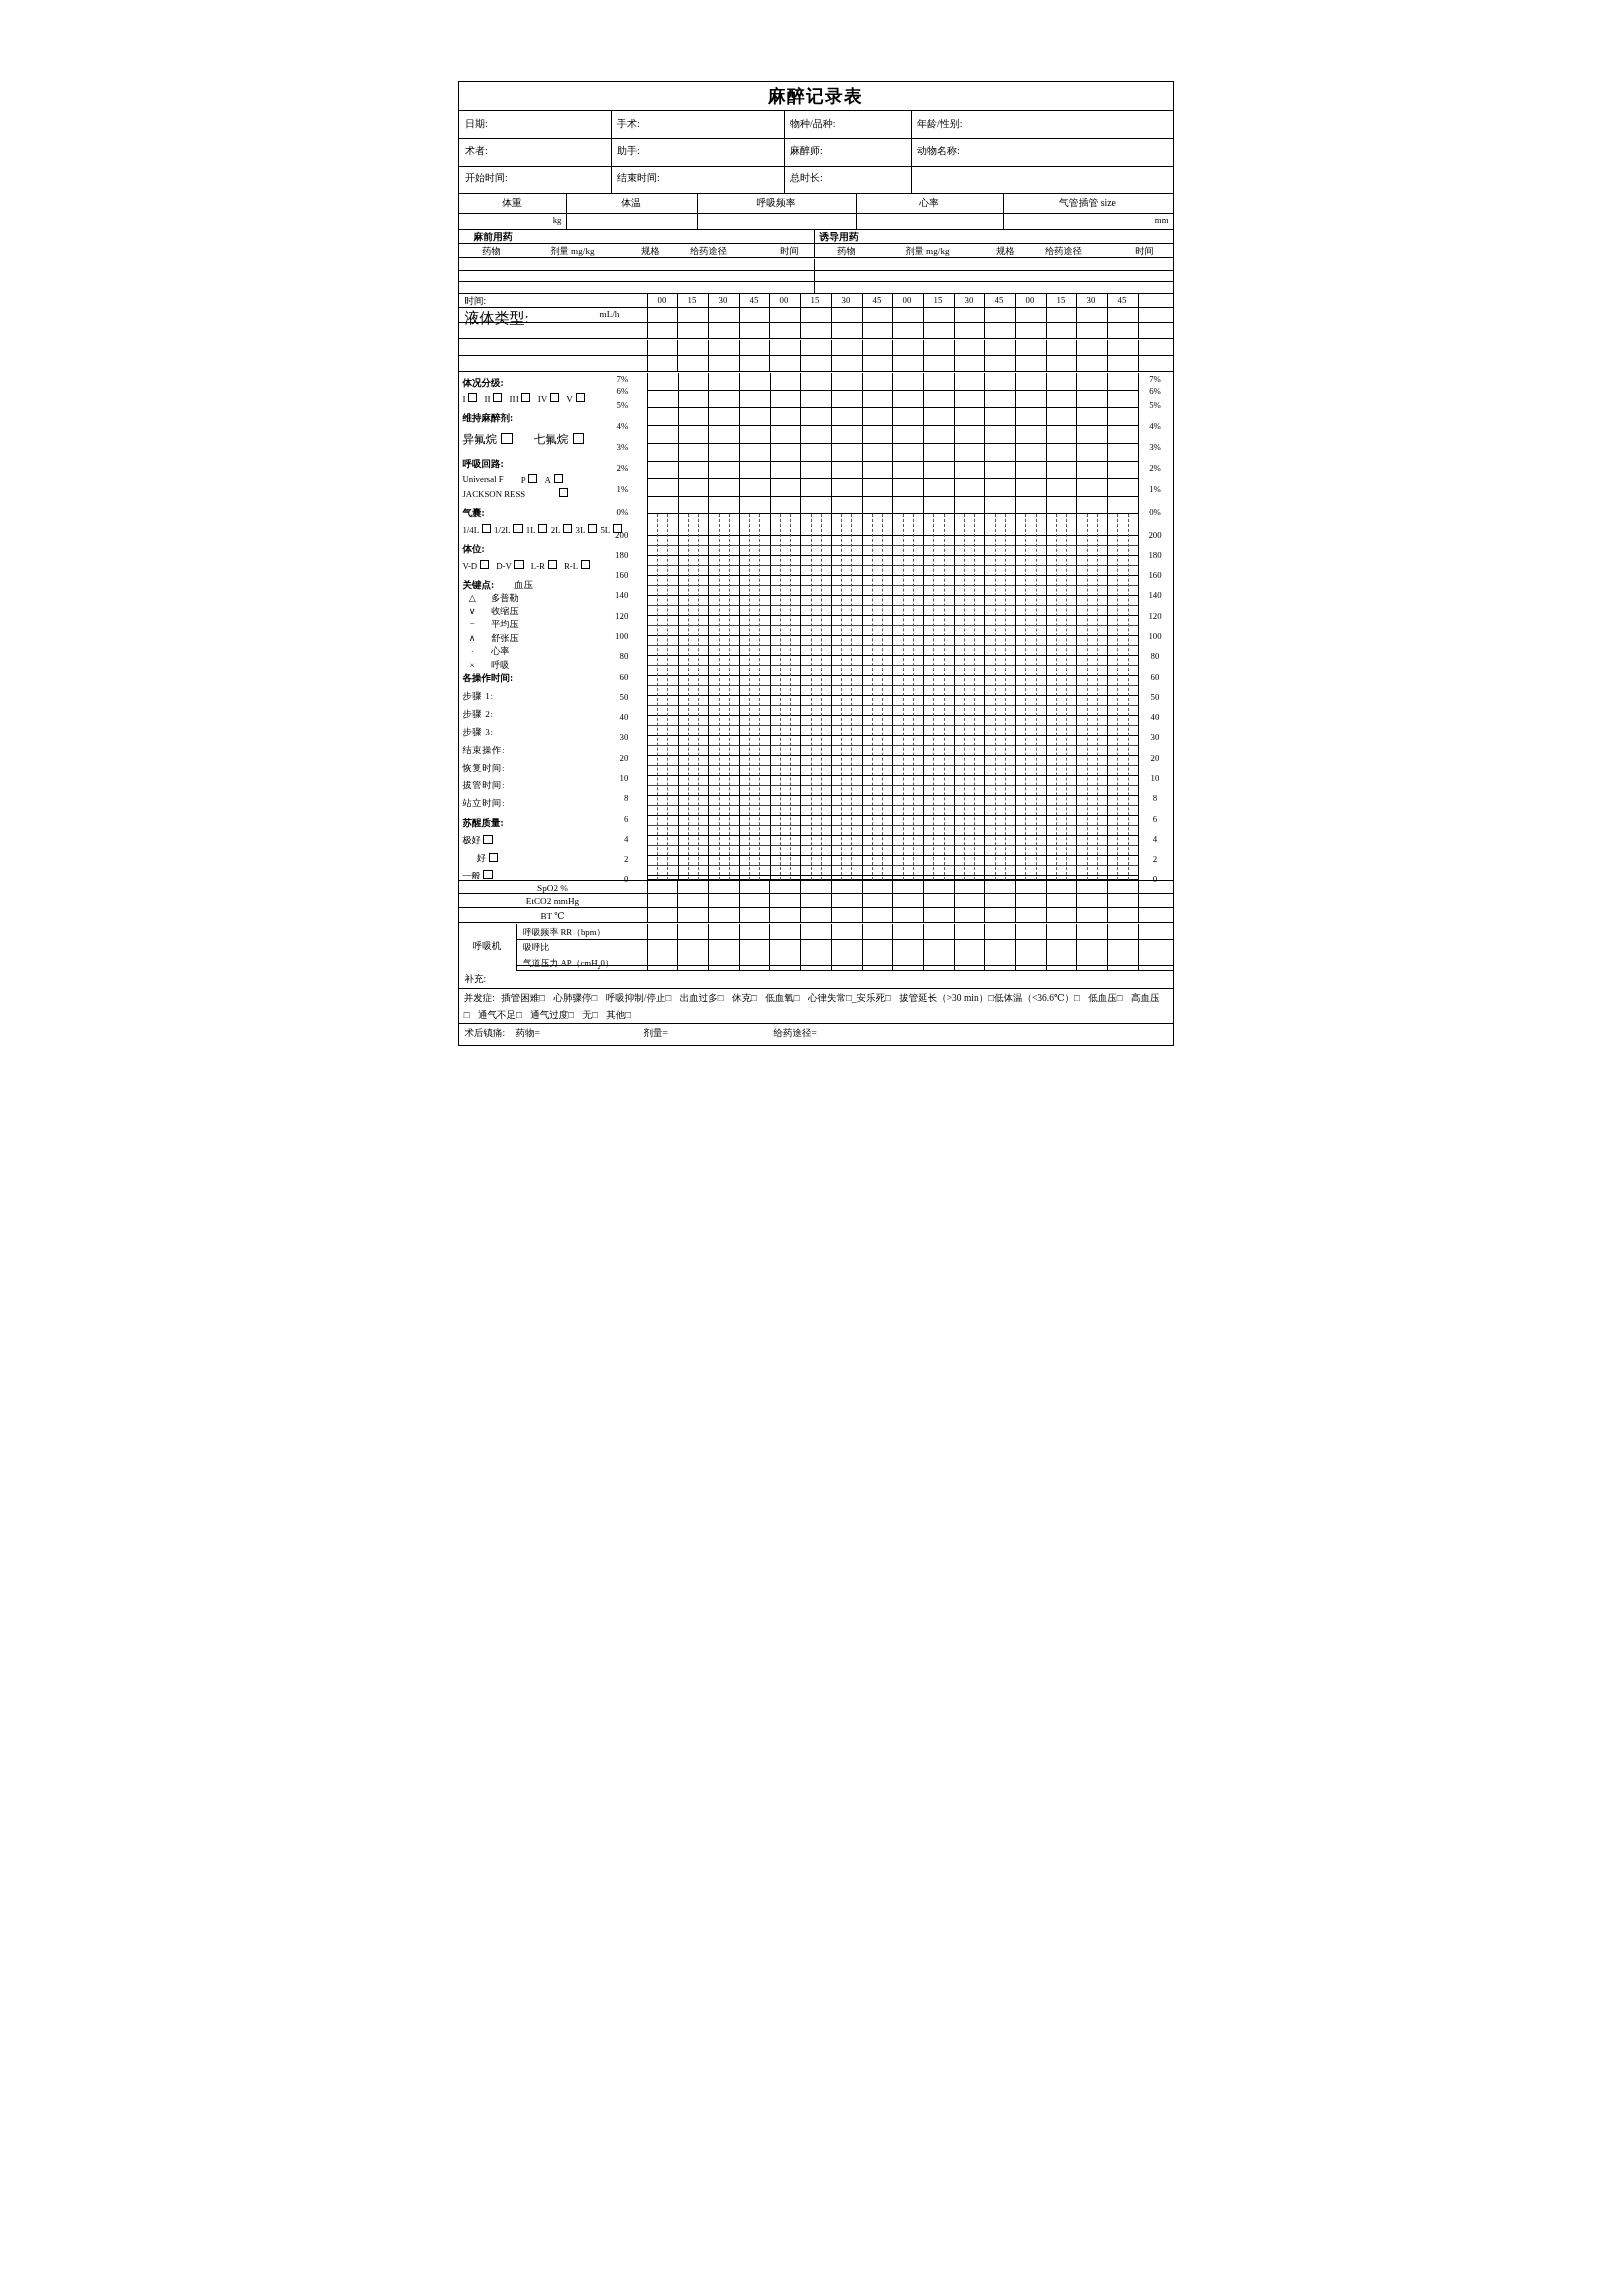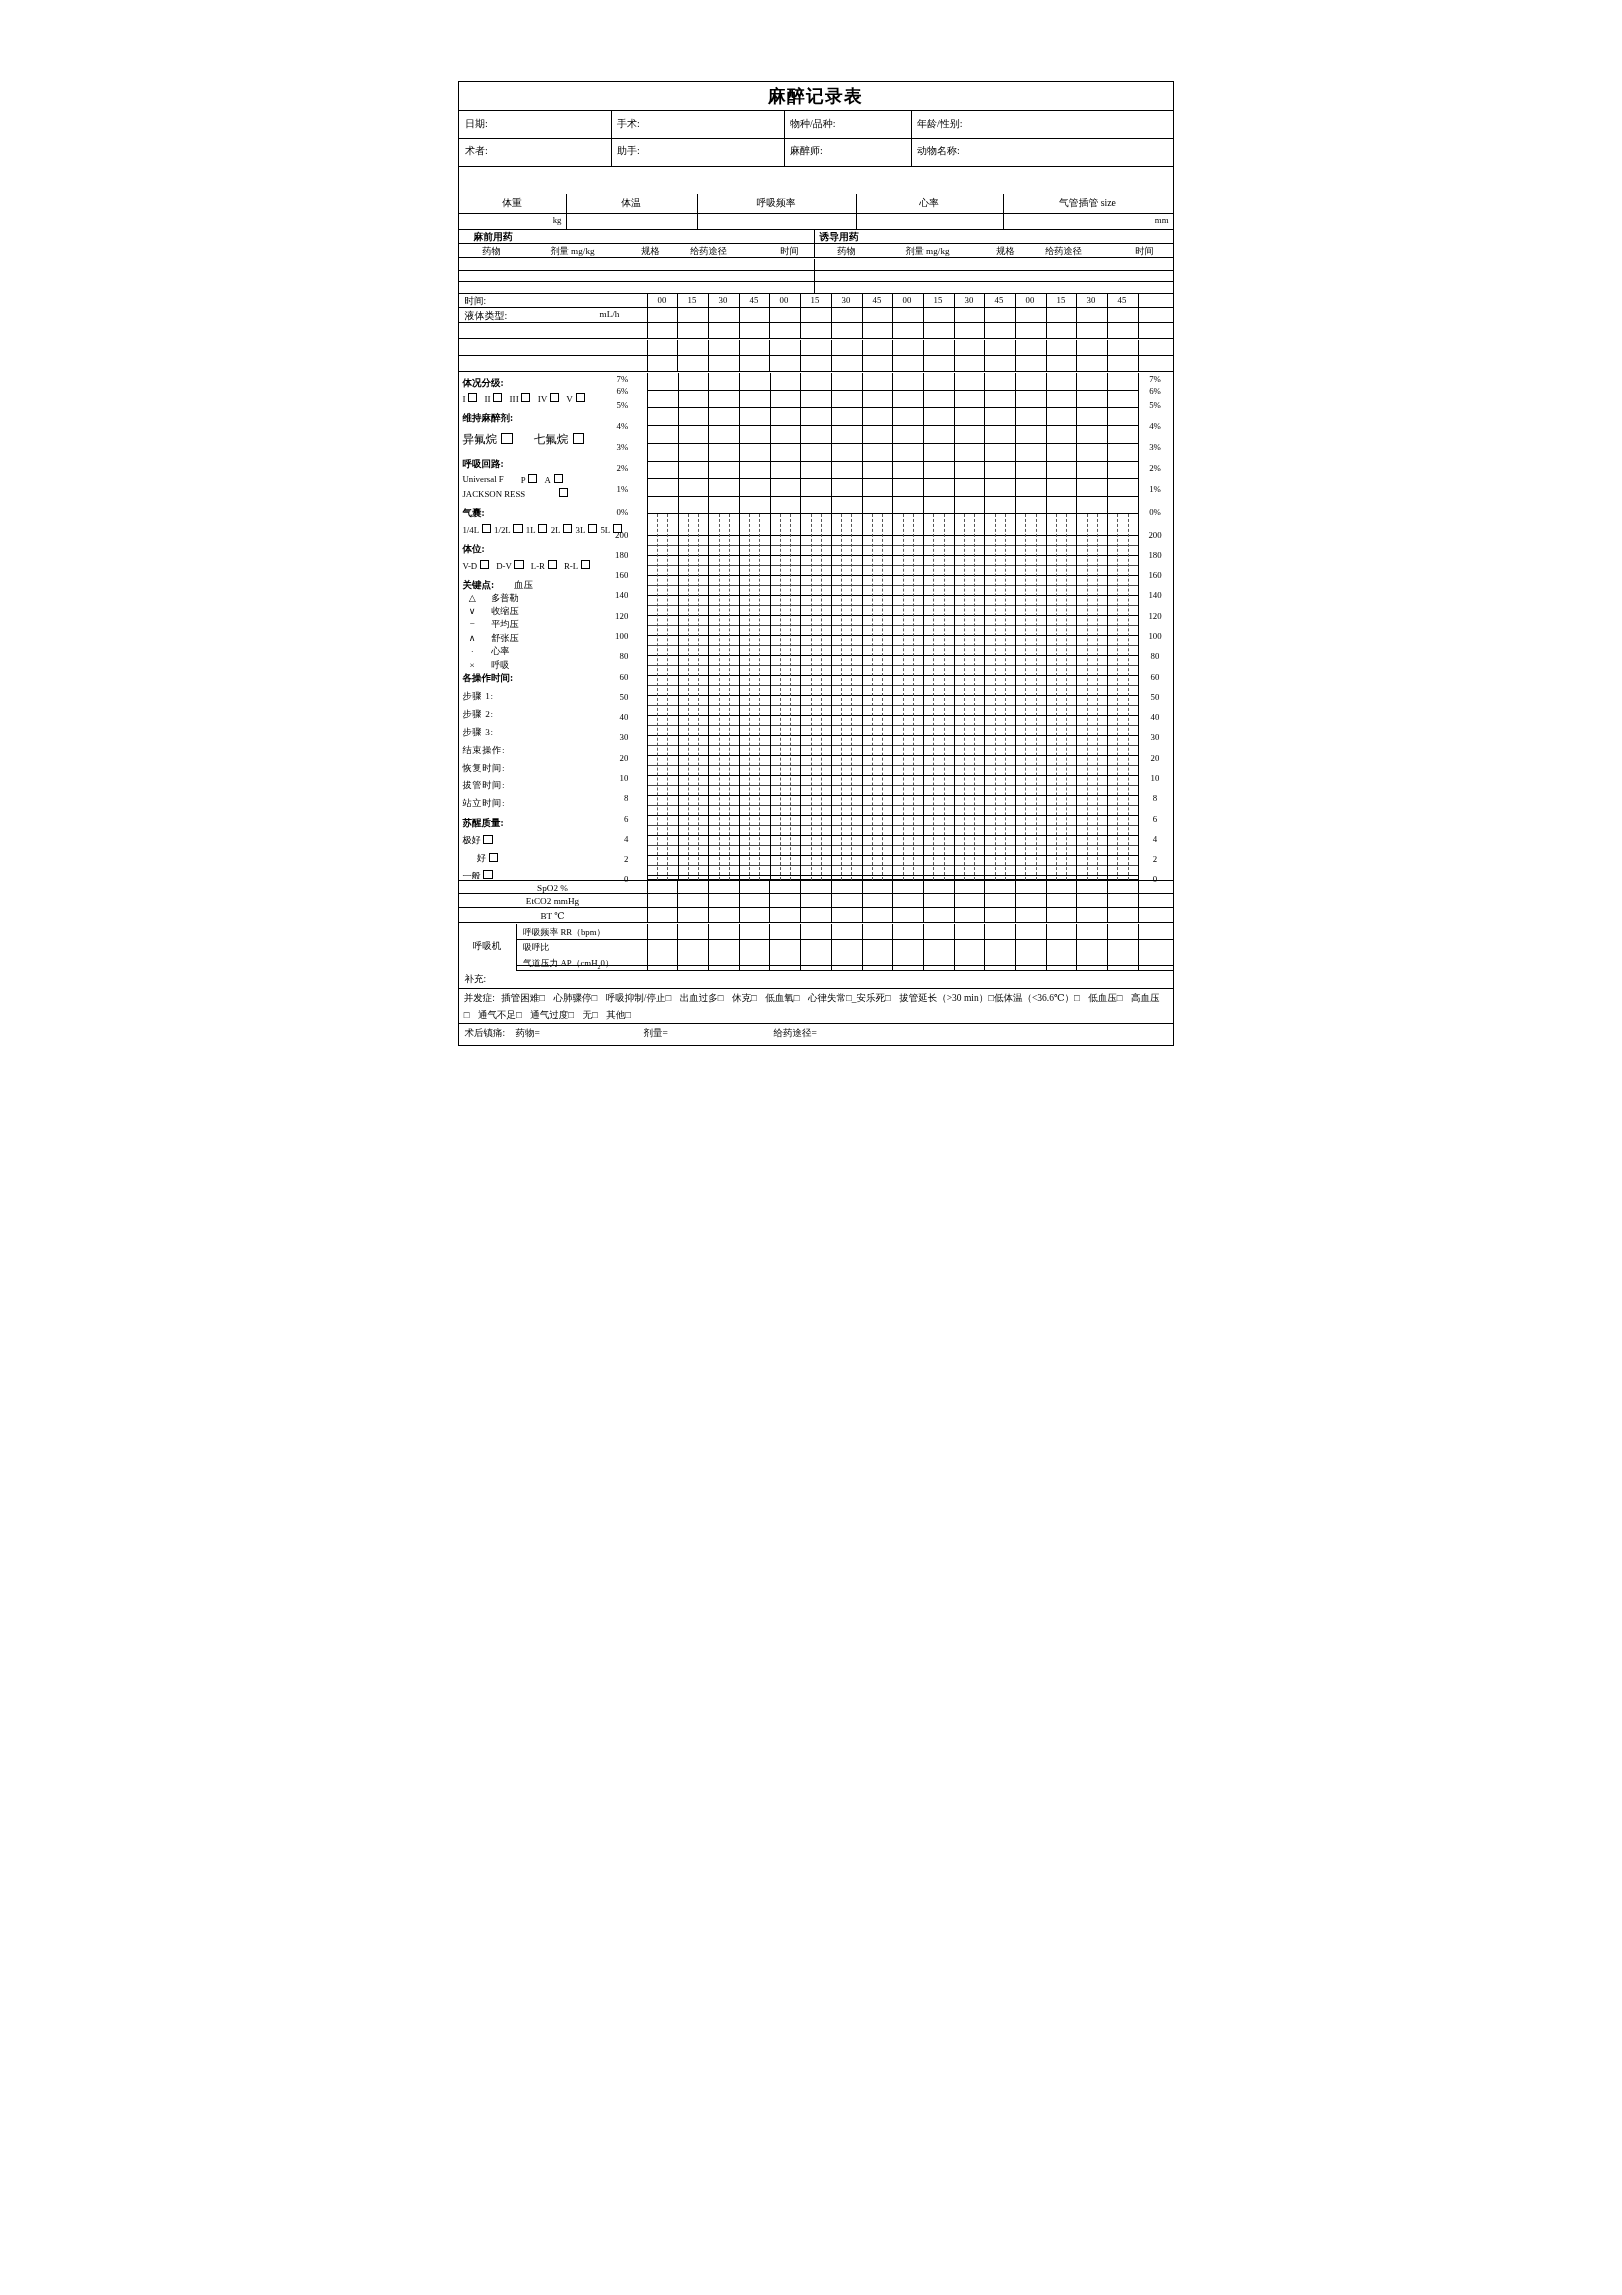--- a/index.html
+++ b/index.html
@@ -71,20 +71,29 @@
       </div>
     <div class="row" id="row-r2" style="top:57px;height:27.5px;">
       <div class="hcell" style="left:0;width:152px;">术者:</div>
       <div class="hcell" style="left:152px;width:173px;">助手:</div>
       <div class="hcell" style="left:325px;width:126px;">麻醉师:</div>
       <div class="hcell" style="left:452px;width:262px;">动物名称:</div>
     <div class="vl" style="left: 152px;"></div>
         <div class="vl" style="left: 325px;"></div>
         <div class="vl" style="left: 452px;"></div>
       </div>
+    <div class="row" id="row-r3" style="top:84px;height:27.5px;">
+      <div class="hcell" style="left:0;width:152px;">开始时间:</div>
+      <div class="hcell" style="left:152px;width:173px;">结束时间:</div>
+      <div class="hcell" style="left:325px;width:126px;">总时长:</div>
+      <div class="hcell" style="left:452px;width:262px;"></div>
+    <div class="vl" style="left: 152px;"></div>
+        <div class="vl" style="left: 325px;"></div>
+        <div class="vl" style="left: 452px;"></div>
+      </div>
 
     <div class="row" id="row-vit" style="top:112px;height:20px;">
       <div class="ctr" style="position:absolute;left:0;width:107px;">体重</div>
       <div class="ctr" style="position:absolute;left:107px;width:131px;">体温</div>
       <div class="ctr" style="position:absolute;left:238px;width:159px;">呼吸频率</div>
       <div class="ctr" style="position:absolute;left:397px;width:147px;">心率</div>
       <div class="ctr" style="position:absolute;left:544px;width:170px;">气管插管 size</div>
     <div class="vl" style="left: 107px;"></div>
         <div class="vl" style="left: 238px;"></div>
         <div class="vl" style="left: 397px;"></div>
@@ -170,21 +179,21 @@
         <div class="vl" style="left: 464px;"></div>
         <div class="vl" style="left: 495px;"></div>
         <div class="vl" style="left: 525px;"></div>
         <div class="vl" style="left: 556px;"></div>
         <div class="vl" style="left: 587px;"></div>
         <div class="vl" style="left: 617px;"></div>
         <div class="vl" style="left: 648px;"></div>
         <div class="vl" style="left: 679px;"></div>
       </div>
     <div class="row" id="row-fluid" style="top:226px;height:15px;">
-      <div class="cellpad" style="font-size:10px;padding-top:1.3px;">液体类型:</div>
+      <div class="cellpad" style="font-size:15px;padding-top:1.3px;">液体类型:</div>
       <div style="position:absolute;left:128px;top:1.3px;width:46px;text-align:center;font-size:9.2px;">mL/h</div>
     <div class="vl" style="left: 188px;"></div>
         <div class="vl" style="left: 218px;"></div>
         <div class="vl" style="left: 249px;"></div>
         <div class="vl" style="left: 280px;"></div>
         <div class="vl" style="left: 310px;"></div>
         <div class="vl" style="left: 341px;"></div>
         <div class="vl" style="left: 372px;"></div>
         <div class="vl" style="left: 403px;"></div>
         <div class="vl" style="left: 433px;"></div>

